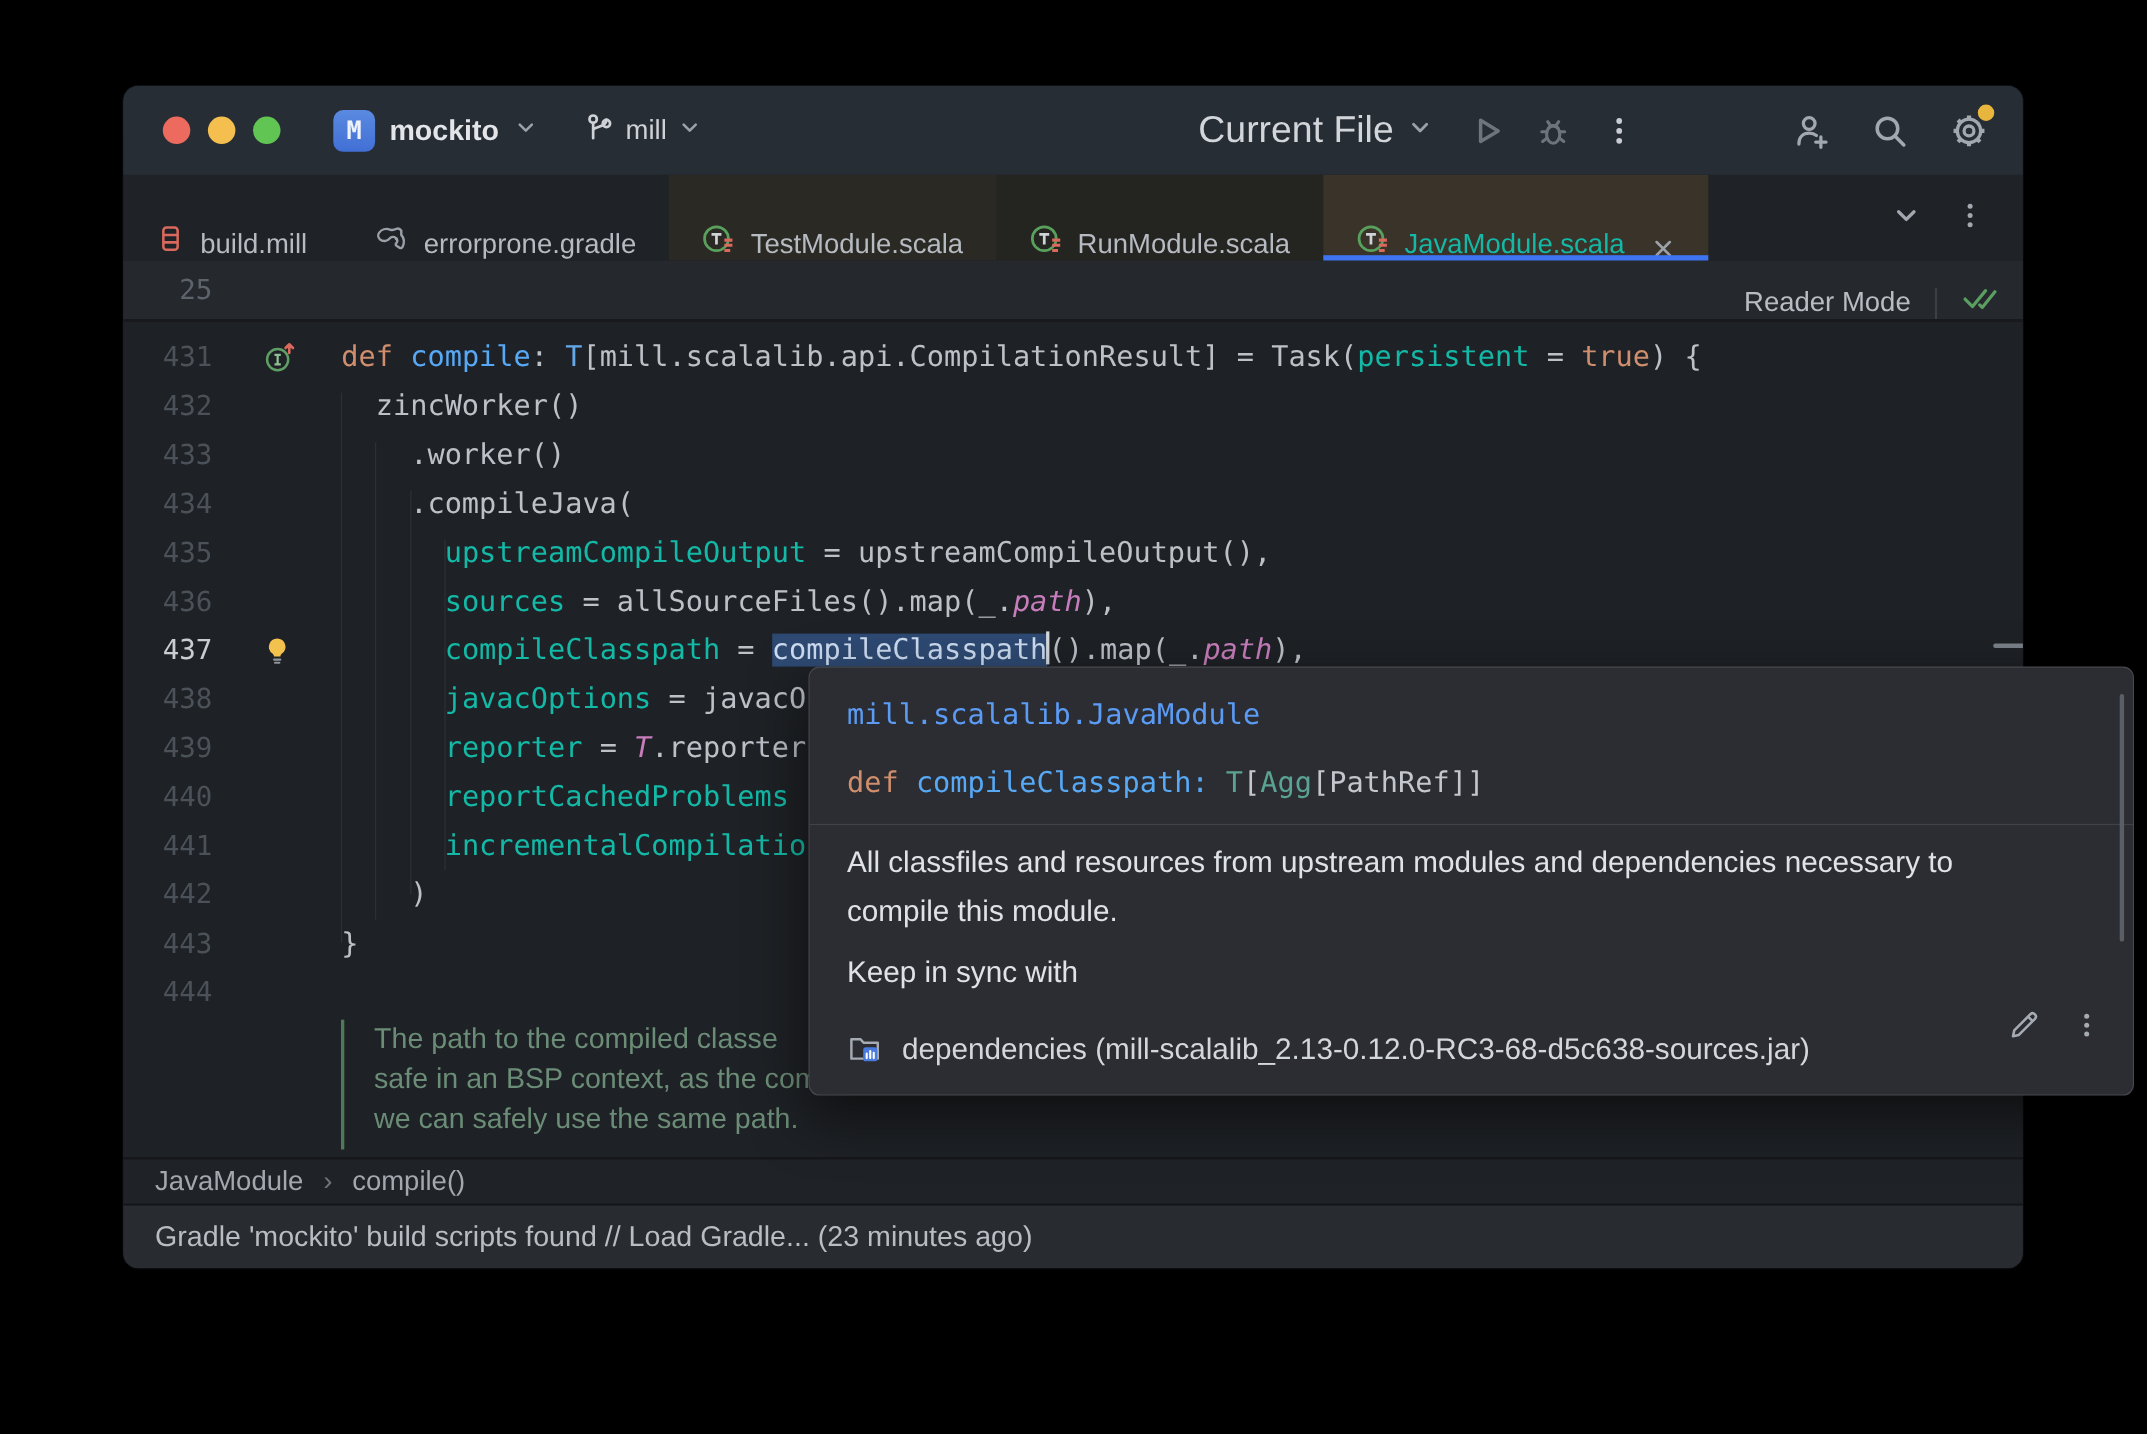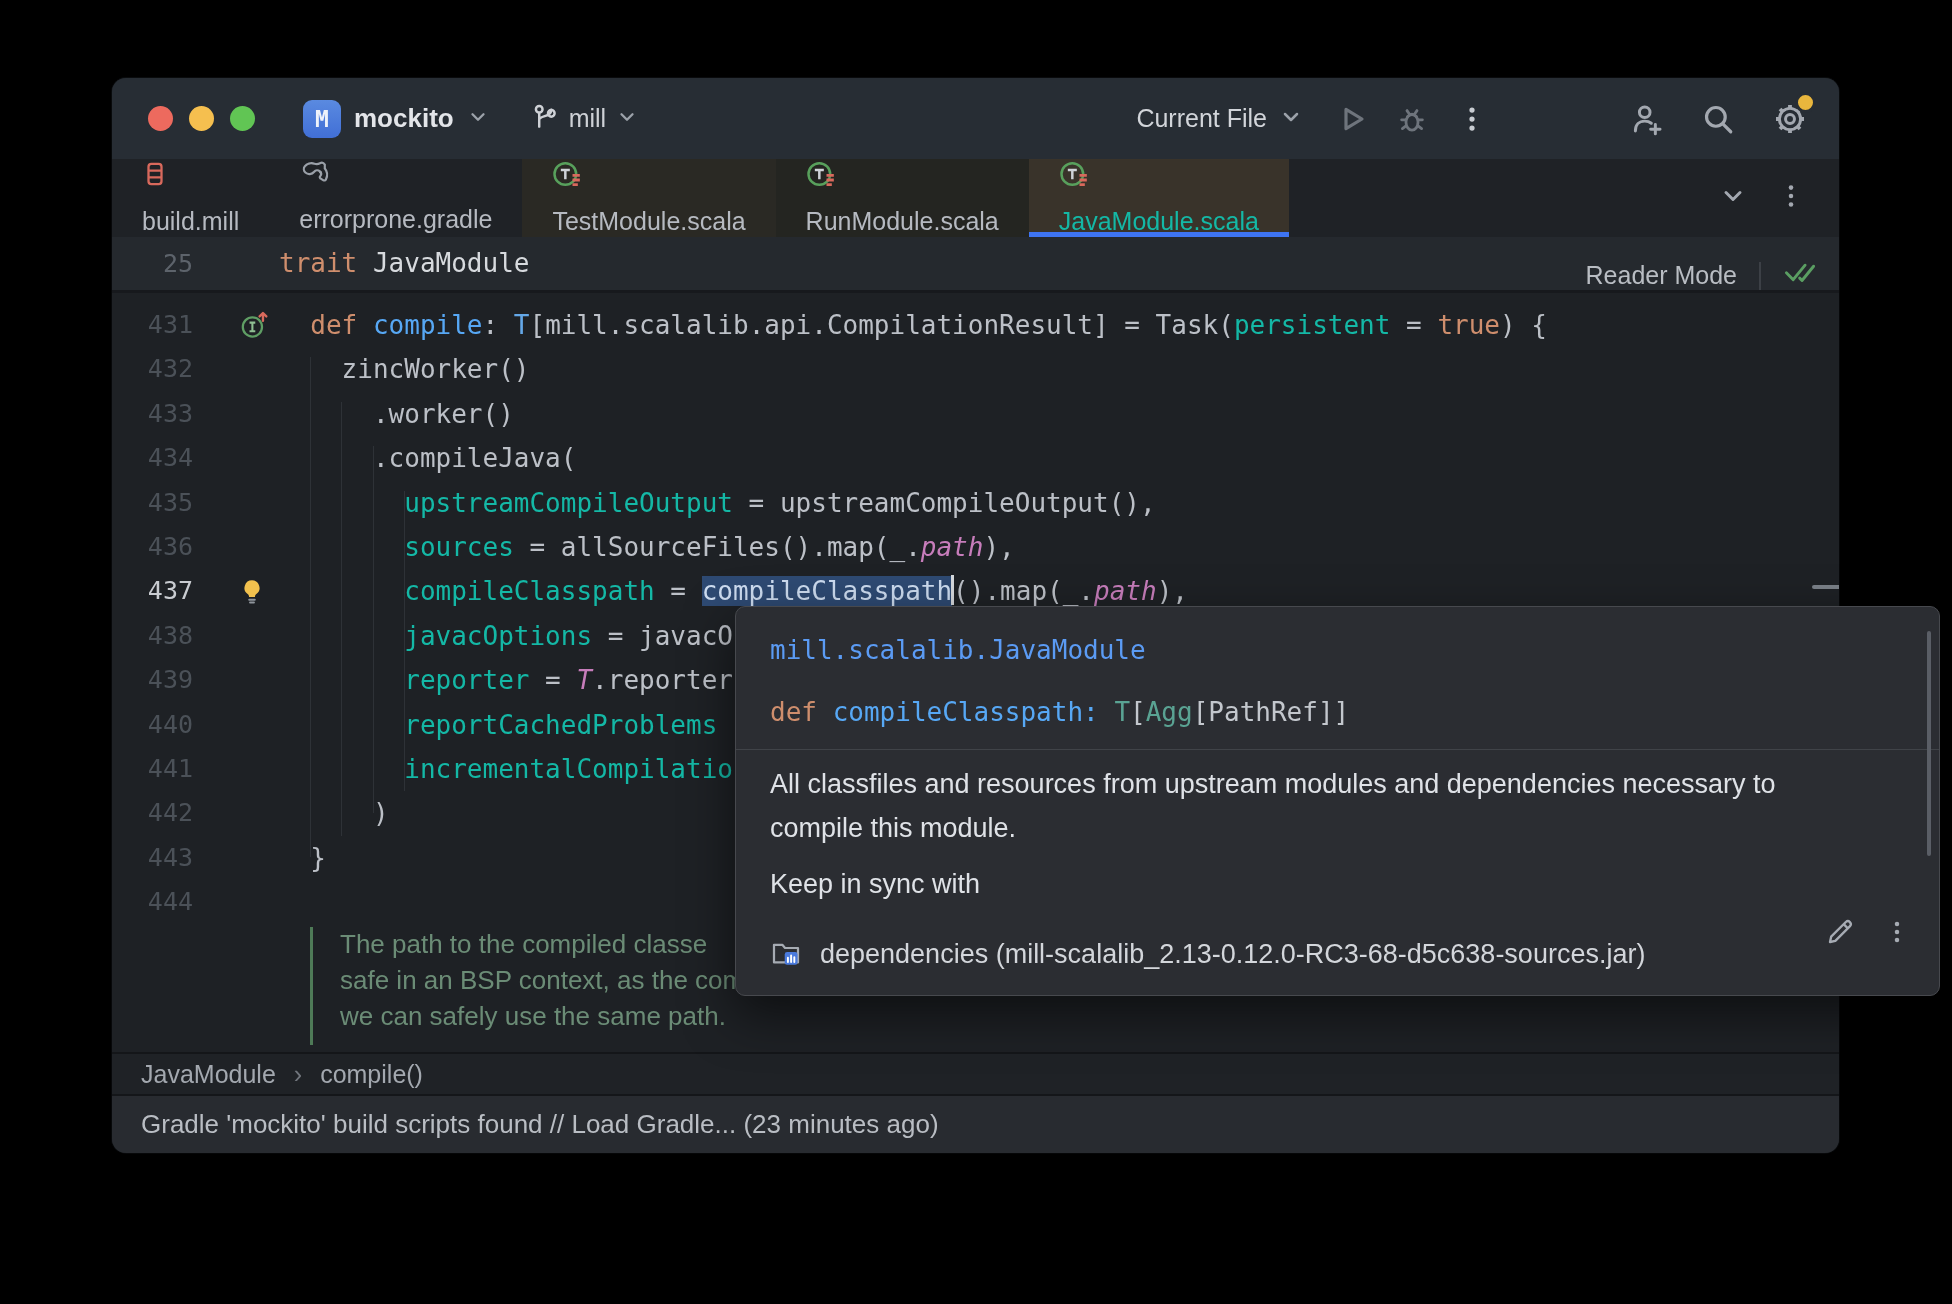--- a/index.html
+++ b/index.html
@@ -14,31 +14,31 @@
   .lights{display:flex;gap:16px;align-items:center;}
   .light{width:25px;height:25px;border-radius:50%;}
   .light.r{background:#ed6a5e}.light.y{background:#f5bf4f}.light.g{background:#61c554}
   .proj{display:flex;align-items:center;gap:13px;margin-left:48px;cursor:default;}
   .mbadge{width:38px;height:38px;border-radius:9px;background:linear-gradient(#5a8ae0,#416fd6);
           color:#eef2fa;font:600 23px/38px "DejaVu Sans Mono",monospace;text-align:center;}
   .projname{color:#e3e5e9;font-size:26px;font-weight:700;}
   .branch{display:flex;align-items:center;gap:10px;margin-left:42px;}
   .branchname{color:#ced1d6;font-size:25px;}
   .runcfg{display:flex;align-items:center;gap:12px;margin-left:auto;}
-  .runcfgname{color:#d2d5da;font-size:25px;}
+  .runcfgname{color:#d2d5da;font-size:34px;}
   .tb-ic{display:flex;align-items:center;justify-content:center;width:46px;height:46px;border-radius:8px;}
   .rightics{display:flex;align-items:center;gap:26px;margin-left:128px;}
   .gearwrap{position:relative;}
   .notifdot{position:absolute;right:-3px;top:-4px;width:15px;height:15px;border-radius:50%;
             background:#e9b63d;border:3px solid #272d34;}
 
   
   .tabbar{position:absolute;left:0;top:81px;width:100%;height:78px;background:#1f2226;
           display:flex;align-items:stretch;}
-  .tab{position:relative;display:flex;align-items:flex-start;gap:14px;padding:0 30px;cursor:default;flex-direction:column;}
+  .tab{position:relative;display:flex;align-items:flex-end;gap:14px;padding:0 30px;cursor:default;}
   .tab .tlabel{color:#b6bac1;font-size:25px;white-space:nowrap;}
   .tab.warm{background:#2a2924;}
   .tab.warm2{background:#242521;}
   .tab.active{background:#39332a;}
   .tab.active .tlabel{color:#14b8a6;}
   .tab.active::after{content:"";position:absolute;left:0;right:0;bottom:0;height:5px;background:#3e74f2;}
   .tab .closex{margin-left:10px;display:flex;align-items:center;}
   .tabbar-right{margin-left:auto;display:flex;align-items:center;gap:30px;padding:0 34px;}
 
   
@@ -281,21 +281,20 @@
               <circle cx="8" cy="3.2" r="1.3"></circle>
               <circle cx="8" cy="8" r="1.3"></circle>
               <circle cx="8" cy="12.8" r="1.3"></circle>
             </svg>
         </span>
       </div>
     </div>
 
     <div class="sticky">
       <span class="ln">25</span>
-      <pre class="code"><span class="tok-kw">trait </span><span class="tok-plain2">JavaModule</span></pre>
       <div class="readergrp">
         <span class="readerlabel">Reader Mode</span>
         <span class="vdiv"></span>
         <span>
           <svg width="34" height="28" viewBox="0 0 20 16" fill="none" stroke="#5a9e62" stroke-width="1.7" stroke-linecap="round" stroke-linejoin="round">
             <path d="M2 8.5 6 12.5 13 4"></path>
               <path d="M9.8 11.6 11.2 13 18 4.6"></path>
           </svg>
         </span>
       </div>

